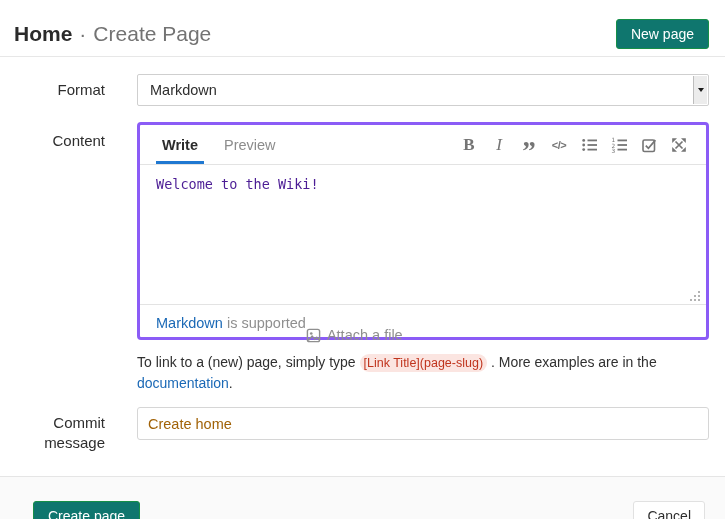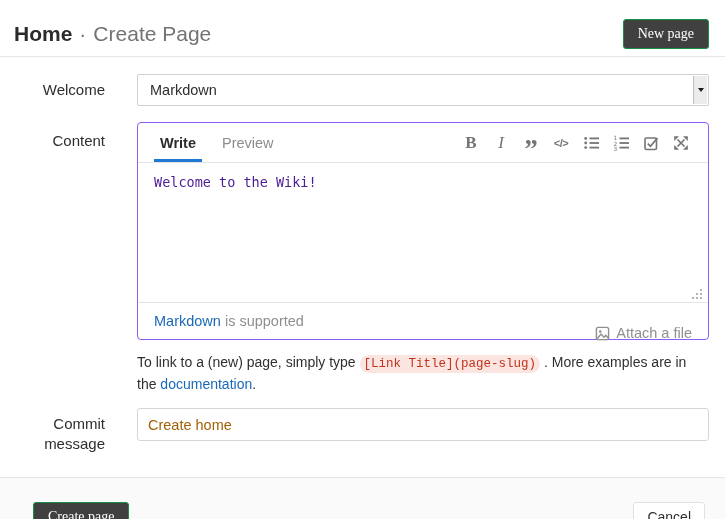--- a/index.html
+++ b/index.html
@@ -15,22 +15,22 @@
   .page-header {
     height:57px; box-sizing:border-box;
     border-bottom:1px solid #e7e7e7;
     display:flex; align-items:center; justify-content:space-between;
     padding:12px 16px 0 14px;
   }
   .page-title { font-size:21px; color:#737373; display:flex; align-items:baseline; }
   .title-bold { color:#2b2b2b; font-weight:700; }
   .title-sep { margin:0 7px; }
   .btn-green {
-    background:#404040; border:1px solid #168f48; color:#fff;
-    font-family:Liberation Serif, serif; font-size:14px; padding:6px 14px; border-radius:3px;
+    background:#0f766e; border:1px solid #168f48; color:#fff;
+    font-family:Liberation Sans, sans-serif; font-size:14px; padding:6px 14px; border-radius:3px;
     cursor:pointer; line-height:16px;
   }
 
   
   .form-main { padding-top:17px; }
   .form-row { display:flex; }
   .fr-label { width:105px; margin-right:32px; text-align:right; font-size:15px; color:#2e2e2e; flex:none; }
   .fr-field { width:572px; flex:none; }
   .row-format { margin-bottom:16px; }
   .row-format .fr-label { line-height:32px; }
@@ -48,21 +48,21 @@
     background:#ececec; border-left:1px solid #bdbdbd;
     display:flex; align-items:center; justify-content:center;
   }
   .select-caret {
     width:0; height:0;
     border-left:3.5px solid transparent; border-right:3.5px solid transparent;
     border-top:4.5px solid #1a1a1a;
   }
 
   
-  .md-area { box-sizing:border-box; height:218px; border:1px solid #8b5cf6; border-radius:4px; background:#fff; }
+  .md-area { box-sizing:border-box; height:218px; border:3px solid #8b5cf6; border-radius:4px; background:#fff; }
   .md-header {
     box-sizing:border-box; height:40px; border-bottom:1px solid #e3e3e3;
     display:flex; align-items:stretch; padding:0 16px;
   }
   .md-tabs { display:flex; }
   .md-tab {
     display:flex; align-items:center; padding:0 6px; margin-right:14px;
     font-size:14.5px; color:#8c8c8c; cursor:pointer;
   }
   .md-tab.active { color:#2b2b2b; font-weight:700; box-shadow:inset 0 -3px 0 #1f78d1; }
@@ -80,31 +80,31 @@
   .editor-textarea {
     width:100%; height:100%; box-sizing:border-box; display:block;
     border:none; outline:none; resize:none; background:transparent;
     padding:10px 16px;
     font-family:"DejaVu Sans Mono", monospace; font-size:13.5px; line-height:18px; color:#4c1d95;
   }
   .resize-grip { position:absolute; right:5px; bottom:2px; line-height:0; cursor:nwse-resize; }
 
   .md-footer {
     box-sizing:border-box; height:37px; border-top:1px solid #e3e3e3;
-    display:flex; align-items:center; justify-content:space-between;
+    display:flex; align-items:center; 
     padding:0 16px; font-size:14.5px;
   }
   .md-note { color:#8f8f8f; }
   .link-blue { color:#1b69b6; text-decoration:none; cursor:pointer; }
   .attach { display:flex; align-items:center; gap:6px; color:#8f8f8f; cursor:pointer;margin-top:24px; }
 
   
   .help-block { margin:12px 0 14px 137px; width:572px; font-size:14px; line-height:20px; color:#303030; }
   .inline-code {
-    font-family:Liberation Mono, monospace; font-size:12.5px;
+    font-family:Liberation Sans, sans-serif; font-size:12.5px;
     color:#c0341d; background:#fbe5e1; padding:2px 4px; border-radius:9px;
   }
 
   
   .row-commit .fr-label { padding-top:6px; line-height:20px; }
   .commit-input {
     box-sizing:border-box; width:100%; height:33px;
     border:1px solid #d6d6d6; border-radius:3px; padding:0 10px;
     font-family:inherit; font-size:14.5px; color:#a16207; outline:none;
   }
@@ -129,21 +129,21 @@
     <span class="title-bold">Home</span>
     <span class="title-sep">·</span>
     <span>Create Page</span>
   </div>
   <button class="btn-green">New page</button>
 </div>
 
 <div class="form-main">
 
   <div class="form-row row-format">
-    <div class="fr-label">Welcome</div>
+    <div class="fr-label">Format</div>
     <div class="fr-field">
       <div class="format-select">
         <span>Markdown</span>
         <span class="select-strip">
           <span class="select-caret"></span>
         </span>
       </div>
     </div>
   </div>
 

